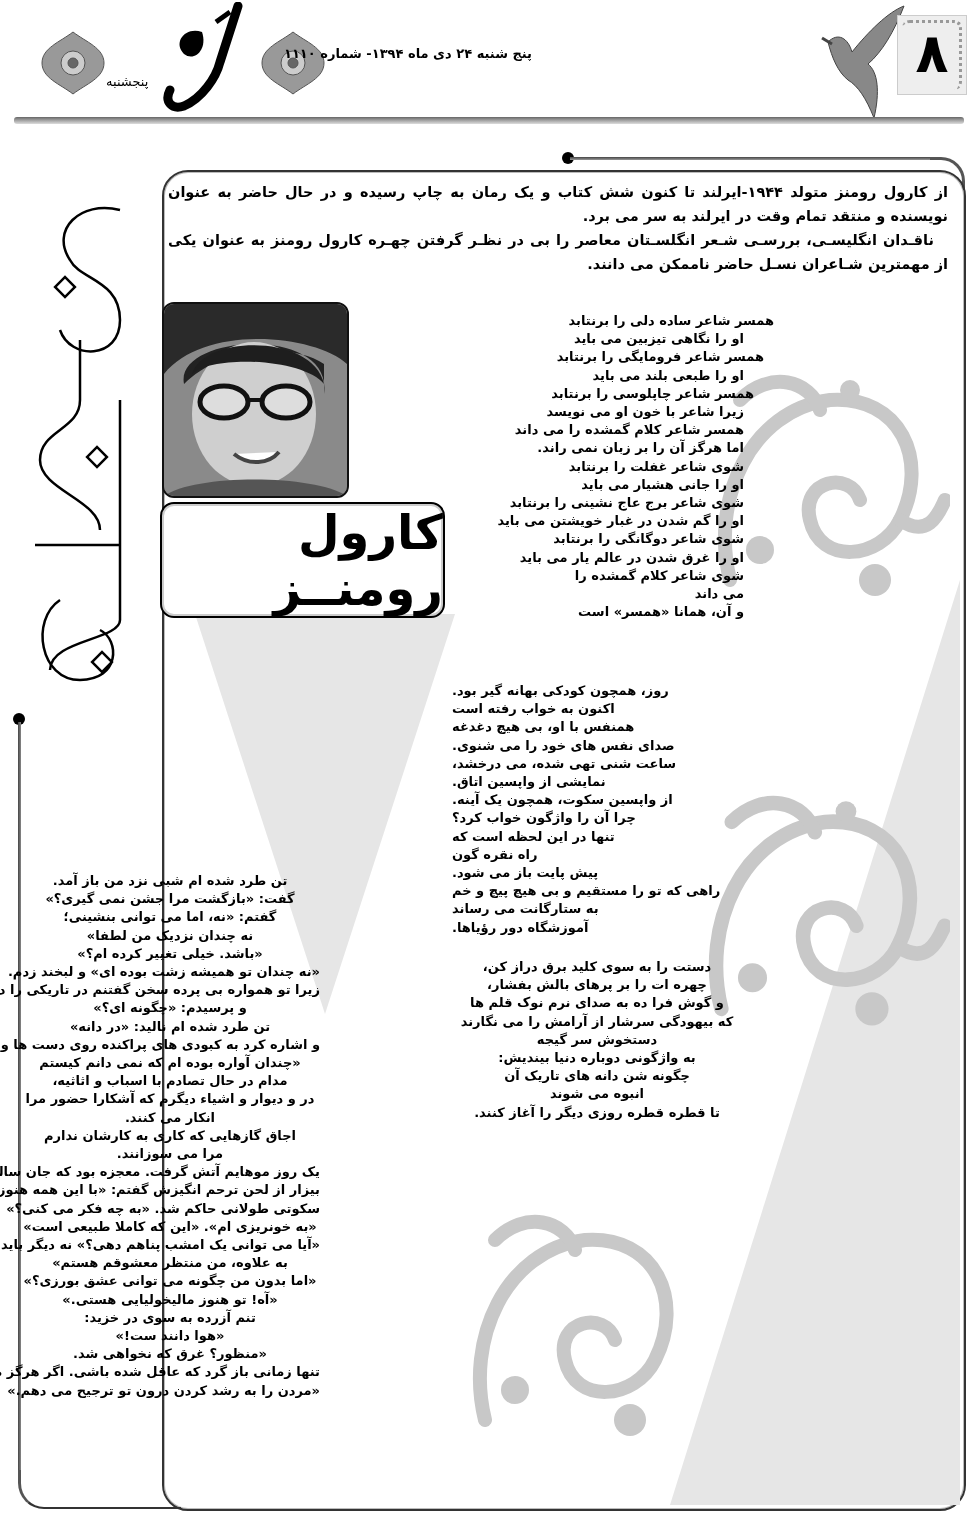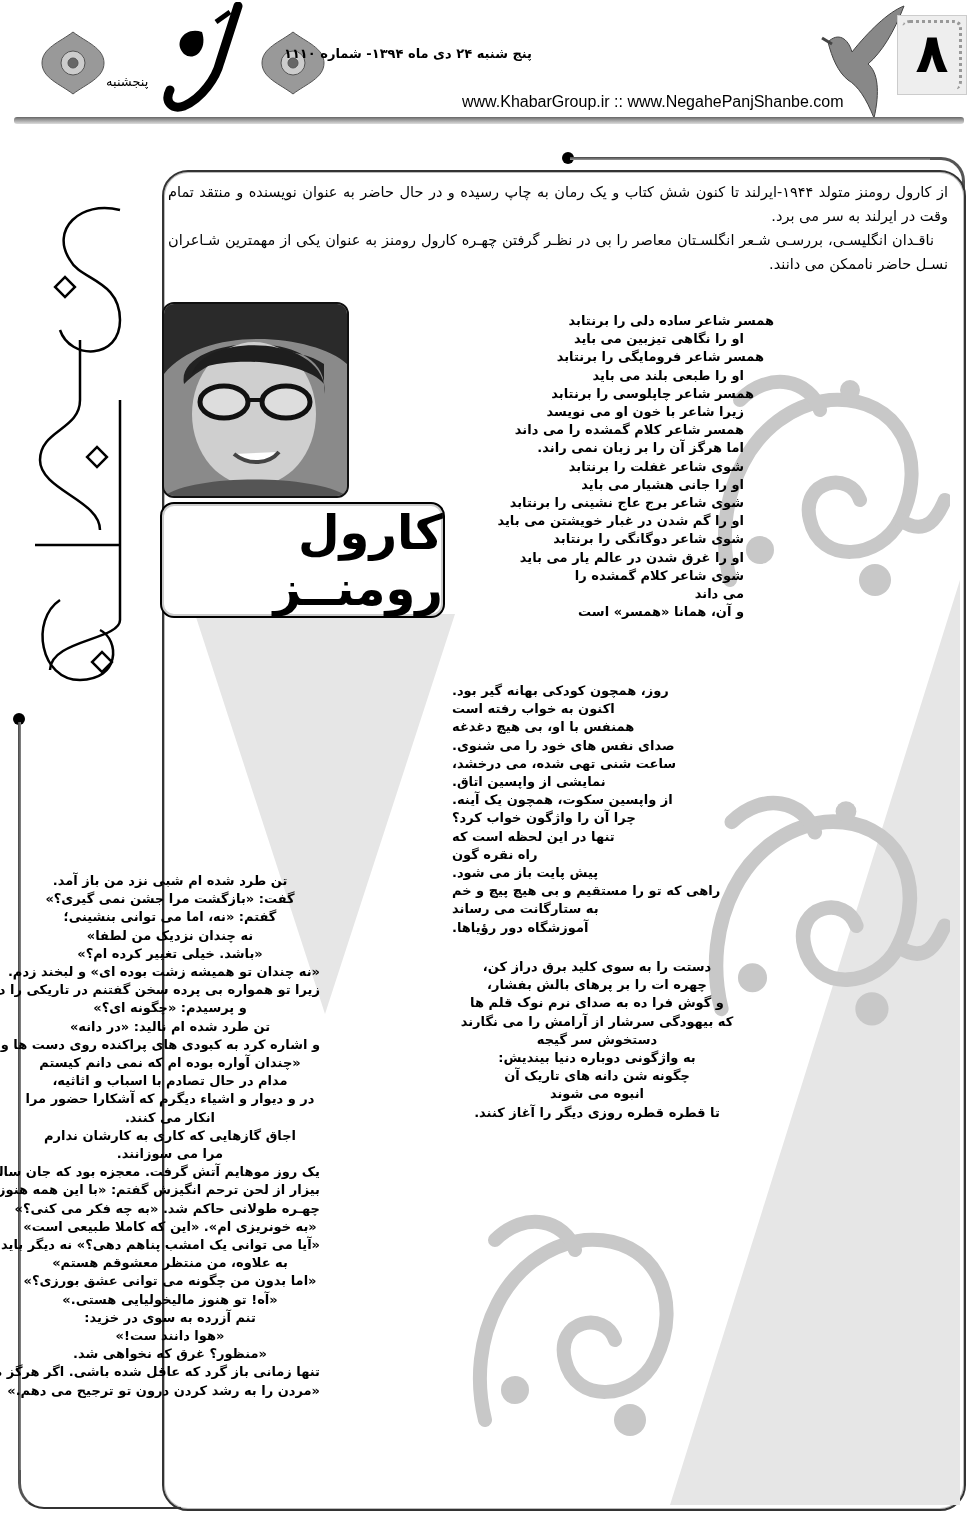--- a/index.html
+++ b/index.html
@@ -23,21 +23,21 @@
                 font-size: 54px; font-weight: bold; line-height: 60px; }
     .chain { position: absolute; inset: 4px; border: 3px dotted #999; border-radius: 8px; border-left: none; border-bottom: none; }
     .frame-main { left: 162px; top: 170px; width: 800px; height: 1337px;
                   border: 2px solid #333; border-radius: 26px;
                   box-shadow: inset 0 0 0 1px #bbb; }
     .dot { width: 12px; height: 12px; border-radius: 50%; background: #000; }
     .vline { width: 3px; background: linear-gradient(90deg,#444,#888); }
     .hline { height: 3px; background: linear-gradient(#444,#999); }
     
     .intro { right: 22px; top: 180px; width: 780px; direction: rtl; text-align: justify;
-             font-size: 14.5px; font-weight: normal; line-height: 24px; }
+             font-size: 14.5px; font-weight: bold; line-height: 24px; }
     .intro p { margin: 0; }
     .intro p + p { text-indent: 14px; }
     
     .photo { left: 162px; top: 302px; width: 183px; height: 192px; border: 2px solid #111;
              border-radius: 12px; overflow: hidden; background: #777; }
     .name-box { left: 160px; top: 502px; width: 281px; height: 112px; border: 2px solid #000000;
                 border-radius: 14px; background: #fff; box-shadow: inset 0 0 0 2px #ccc; }
     .name-text { position: absolute; inset: 0; display: flex; align-items: center; justify-content: center;
                  font-size: 48px; font-weight: bold; direction: rtl; letter-spacing: -1px; }
     
@@ -72,21 +72,20 @@
   </div>
   <div class="logo">
     <svg viewBox="0 0 100 110" width="100" height="110">
       <path d="M88 4 L70 60 C66 76 52 96 34 104 C22 108 14 100 20 88" fill="none" stroke="#000" stroke-width="9" stroke-linecap="round"></path>
       <path d="M52 30 C36 24 22 40 34 52 C44 60 58 48 52 30Z" fill="#000"></path>
       <path d="M66 20 L80 10" stroke="#000" stroke-width="5"></path>
     </svg>
   </div>
   <div class="logo-sub">پنجشنبه</div>
   <div class="date-line">پنج شنبه ۲۴ دی ماه ۱۳۹۴- شماره ۱۱۱۰</div>
-  <div class="urls">www.KhabarGroup.ir :: www.NegahePanjShanbe.com</div>
   <div class="bird">
     <svg viewBox="0 0 100 120" width="100" height="120">
       <path d="M20 40 C30 30 40 36 44 50 C60 30 80 10 96 4 C86 30 74 50 60 62 C70 70 72 90 66 116 C58 96 50 84 40 78 C30 70 24 56 20 40Z" fill="#888" stroke="#444" stroke-width="1"></path>
       <path d="M14 36 L24 42" stroke="#444" stroke-width="3"></path>
     </svg>
   </div>
   <div class="page-badge">
     <div class="chain"></div>
     <div class="page-num">۸</div>
   </div>
@@ -242,21 +241,21 @@
   <div>تن طرد شده ام نالید: «در دانه»</div>
   <div>و اشاره کرد به کبودی های پراکنده روی دست ها و ساق پاهایش.</div>
   <div>«چندان آواره بوده ام که نمی دانم کیستم</div>
   <div>مدام در حال تصادم با اسباب و اثاثیه،</div>
   <div>در و دیوار و اشیاء دیگرم که آشکارا حضور مرا</div>
   <div>انکار می کنند.</div>
   <div>اجاق گازهایی که کاری به کارشان ندارم</div>
   <div>مرا می سوزانند.</div>
   <div>یک روز موهایم آتش گرفت. معجزه بود که جان سالم به در بردم.»</div>
   <div>بیزار از لحن ترحم انگیزش گفتم: «با این همه هنوز زنده ای.»</div>
-  <div>چهـره طولانی حاکم شد. «به چه فکر می کنی؟»</div>
+  <div>سکوتی طولانی حاکم شد. «به چه فکر می کنی؟»</div>
   <div>«به خونریزی ام». «این که کاملا طبیعی است»</div>
   <div>«آیا می توانی یک امشب پناهم دهی؟» نه دیگر باید بروی،</div>
   <div>به علاوه، من منتظر معشوقم هستم»</div>
   <div>«اما بدون من چگونه می توانی عشق بورزی؟»</div>
   <div>«آه! تو هنوز مالیخولیایی هستی.»</div>
   <div>تنم آزرده به سوی در خزید:</div>
   <div>«هوا دانند ست!»</div>
   <div>«منظور؟ غرق که نخواهی شد.</div>
   <div>تنها زمانی باز گرد که عاقل شده باشی. اگر هرگز ممکن باشد.»</div>
   <div>«مردن را به رشد کردن درون تو ترجیح می دهم.»</div>

